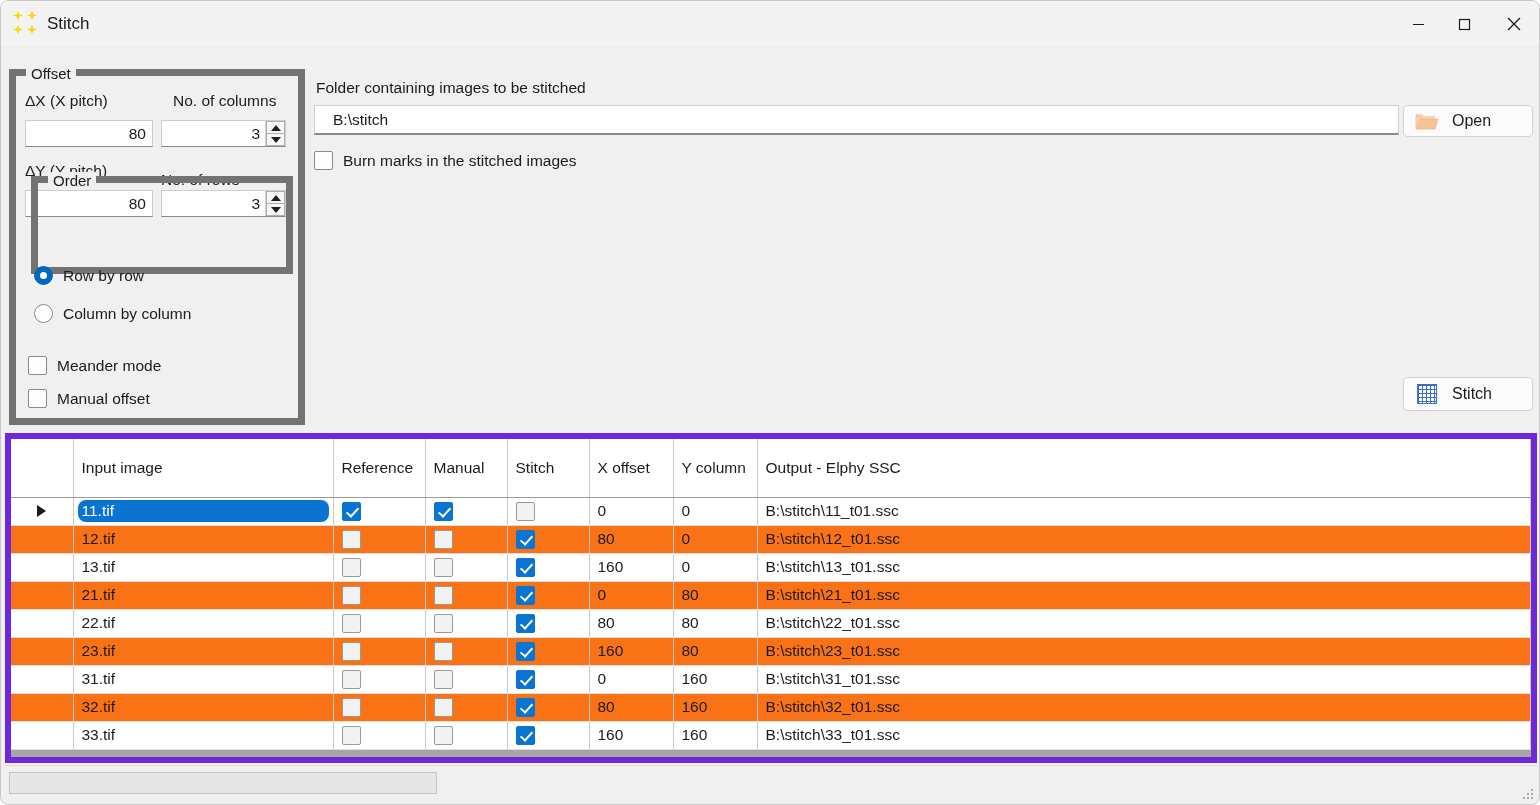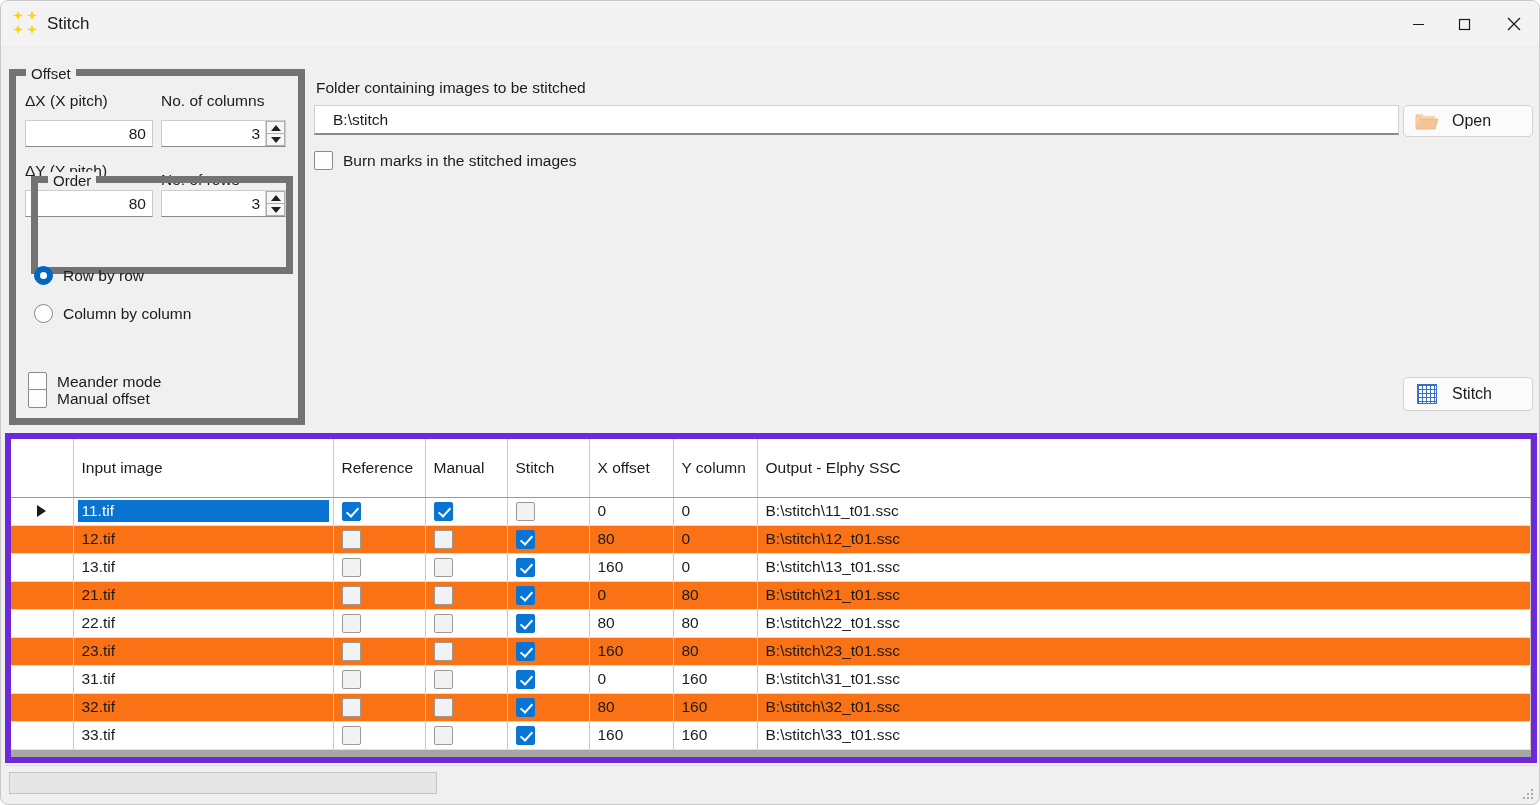--- a/index.html
+++ b/index.html
@@ -206,21 +206,21 @@
 
   tr.alt td { background: #f97316; }
   td.selcell { text-align: center; padding: 0; }
   .rowmark {
     width: 0; height: 0; margin: 0 auto;
     border-top: 6px solid transparent;
     border-bottom: 6px solid transparent;
     border-left: 9px solid #1b1b1b;
   }
   td.imgcell .cellbox {
-    display: block; padding: 2px 4px; margin: 0 -4px;
+    display: block; padding: 2px 4px; margin: 0 -4px; border-radius: 8px;
   }
   tr.selected td.imgcell .cellbox {
     background: #0a74d3; color: #ffffff;
   }
   td.ckcell { text-align: center; padding: 0; }
   .ck {
     width: 19px; height: 19px; display: inline-block;
     border: 1.2px solid #9a9a9a; background: #f2f2f2;
     border-radius: 2px; position: relative; vertical-align: middle;
   }
@@ -287,21 +287,21 @@
     </div>
   </div>
 
   <div class="groupbox" id="offset-group">
     <div class="group-legend">Offset</div>
   </div>
 
   <div class="field-label" style="left:24px; top:91px;">ΔX (X pitch)</div>
   <div class="txtbox" id="x-pitch-input" style="left:24px; top:119px; width:128px; height:27px;">80</div>
 
-  <div class="field-label" style="left:160px; top:91px;">No. of columns</div>
+  <div class="field-label" style="left:172px; top:91px;">No. of columns</div>
   <div class="spin" style="left:160px; top:119px; width:125px; height:27px;">
     <div class="sval">3</div>
     <div class="sbtns">
       <div class="sbtn">
           <span class="tri-up"></span>
         </div>
       <div class="sbtn">
           <span class="tri-dn"></span>
         </div>
     </div>
@@ -328,21 +328,21 @@
   </div>
   <div class="radio-row" style="left:33px; top:265px;">
     <span class="radio on"></span>
     <span>Row by row</span>
   </div>
   <div class="radio-row" style="left:33px; top:303px;">
     <span class="radio"></span>
     <span>Column by column</span>
   </div>
 
-  <div class="check-row" style="left:27px; top:371px;">
+  <div class="check-row" style="left:27px; top:355px;">
     <span class="cbox"></span>
     <span>Meander mode</span>
   </div>
   <div class="check-row" style="left:27px; top:388px;">
     <span class="cbox"></span>
     <span>Manual offset</span>
   </div>
 
   <div class="sec-label" style="left:315px; top:78px;">Folder containing images to be stitched</div>
   <div id="folder-input">B:\stitch</div>

